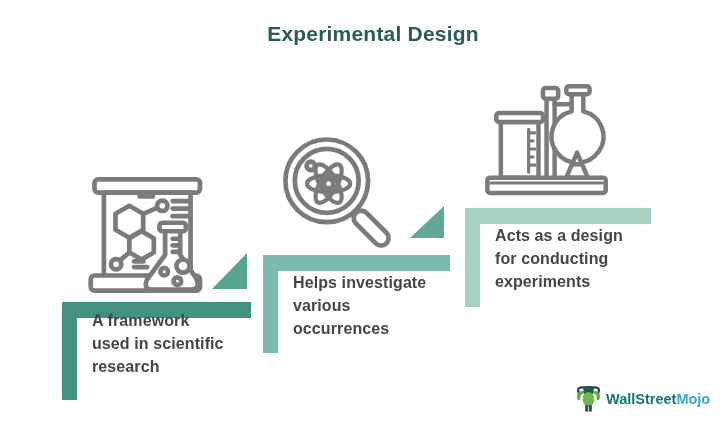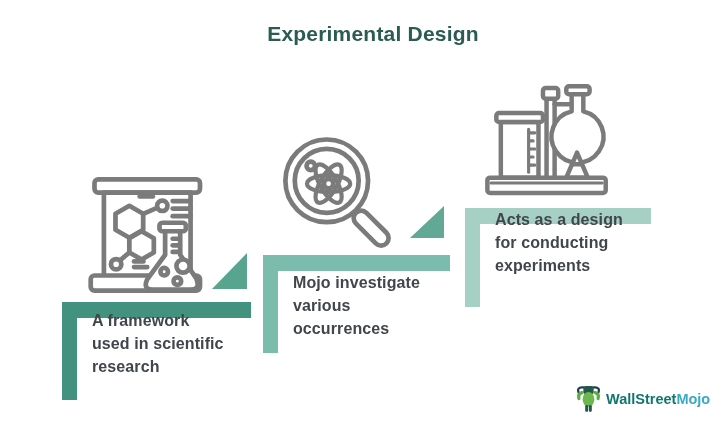--- a/index.html
+++ b/index.html
@@ -29,21 +29,21 @@
   
   .icon2{left:276px;top:132px;width:124px;height:124px;}
   .hbar2{left:263px;top:255px;width:187px;height:16px;}
   .vbar2{left:263px;top:255px;width:15px;height:98px;}
   .ramp2{left:410px;top:206px;width:34px;height:32px;}
   .stext2{left:293px;top:271px;width:180px;}
   
   .icon3{left:482px;top:76px;width:130px;height:128px;}
   .hbar3{left:465px;top:208px;width:186px;height:16px;}
   .vbar3{left:465px;top:208px;width:15px;height:99px;}
-  .stext3{left:495px;top:208px;width:180px;}
+  .stext3{left:495px;top:224px;width:180px;}
   
   .logo{position:absolute;left:576px;top:383px;display:flex;align-items:center;gap:5px;}
   .logo .mascot{width:25px;height:31px;display:block;}
   .logo .brand{font-size:14.5px;font-weight:bold;white-space:nowrap;}
 </style>
 </head>
 <body>
 
 <div class="canvas">
 
@@ -93,21 +93,21 @@
         <ellipse cx="56" cy="55" rx="23" ry="9" transform="rotate(-60 56 55)"></ellipse>
       </g>
       <circle cx="56" cy="55" r="5" fill="#fff"></circle>
       <circle cx="37" cy="36" r="4.5"></circle>
       <rect x="85" y="78" width="46" height="16" rx="8" transform="rotate(45 85 86)" fill="#fff"></rect>
     </svg>
   </div>
   <div class="hbar hbar2" style="background-color: rgb(124, 188, 172);"></div>
   <div class="vbar vbar2" style="background-color: rgb(124, 188, 172);"></div>
   <div class="ramp ramp2" style="background-color: rgb(97, 169, 148);"></div>
-  <div class="stext stext2" style="color: rgb(65, 70, 75);">Mojo investigate
+  <div class="stext stext2" style="color: rgb(65, 70, 75);">Helps investigate
 various
 occurrences</div>
 
   <div class="icon icon3" style="color: rgb(123, 123, 123);">
     <svg viewBox="0 0 145 132" fill="none" stroke="currentColor" stroke-width="5" stroke-linecap="round" stroke-linejoin="round">
       <rect x="72" y="18" width="9" height="92" fill="#fff"></rect>
       <rect x="68" y="8" width="17" height="12" rx="3" fill="#fff"></rect>
       <line x1="81" y1="26" x2="102" y2="26"></line>
       <path d="M100 15 L100 34 A29 29 0 1 0 113 34 L113 15" fill="#fff"></path>
       <rect x="94" y="6" width="26" height="9" rx="3" fill="#fff"></rect>

